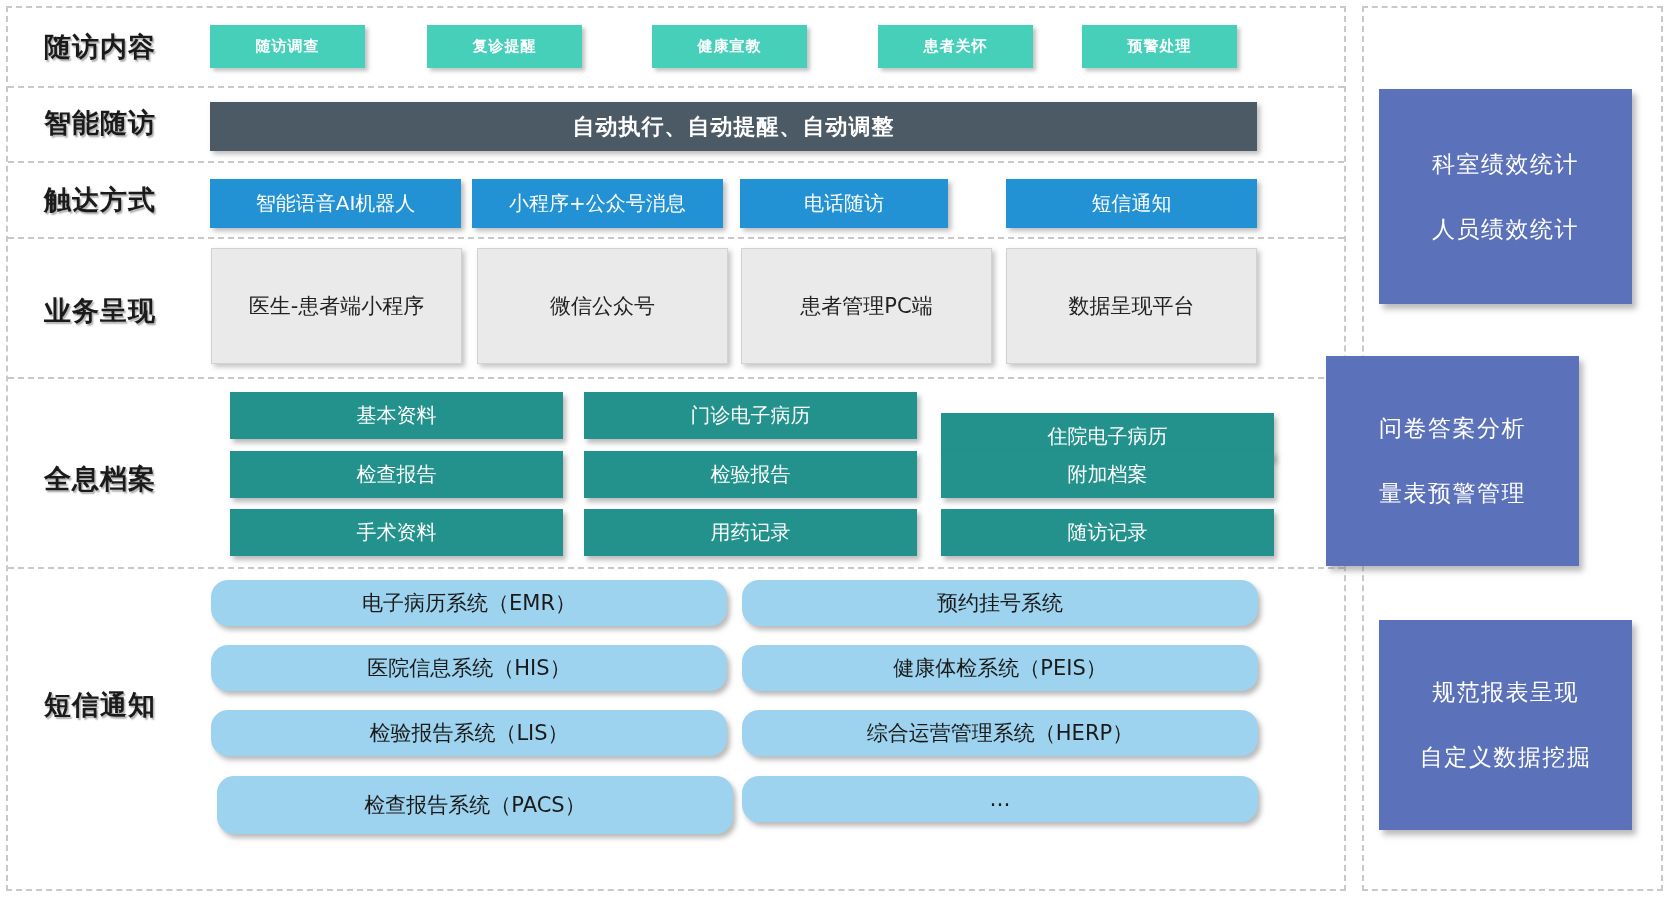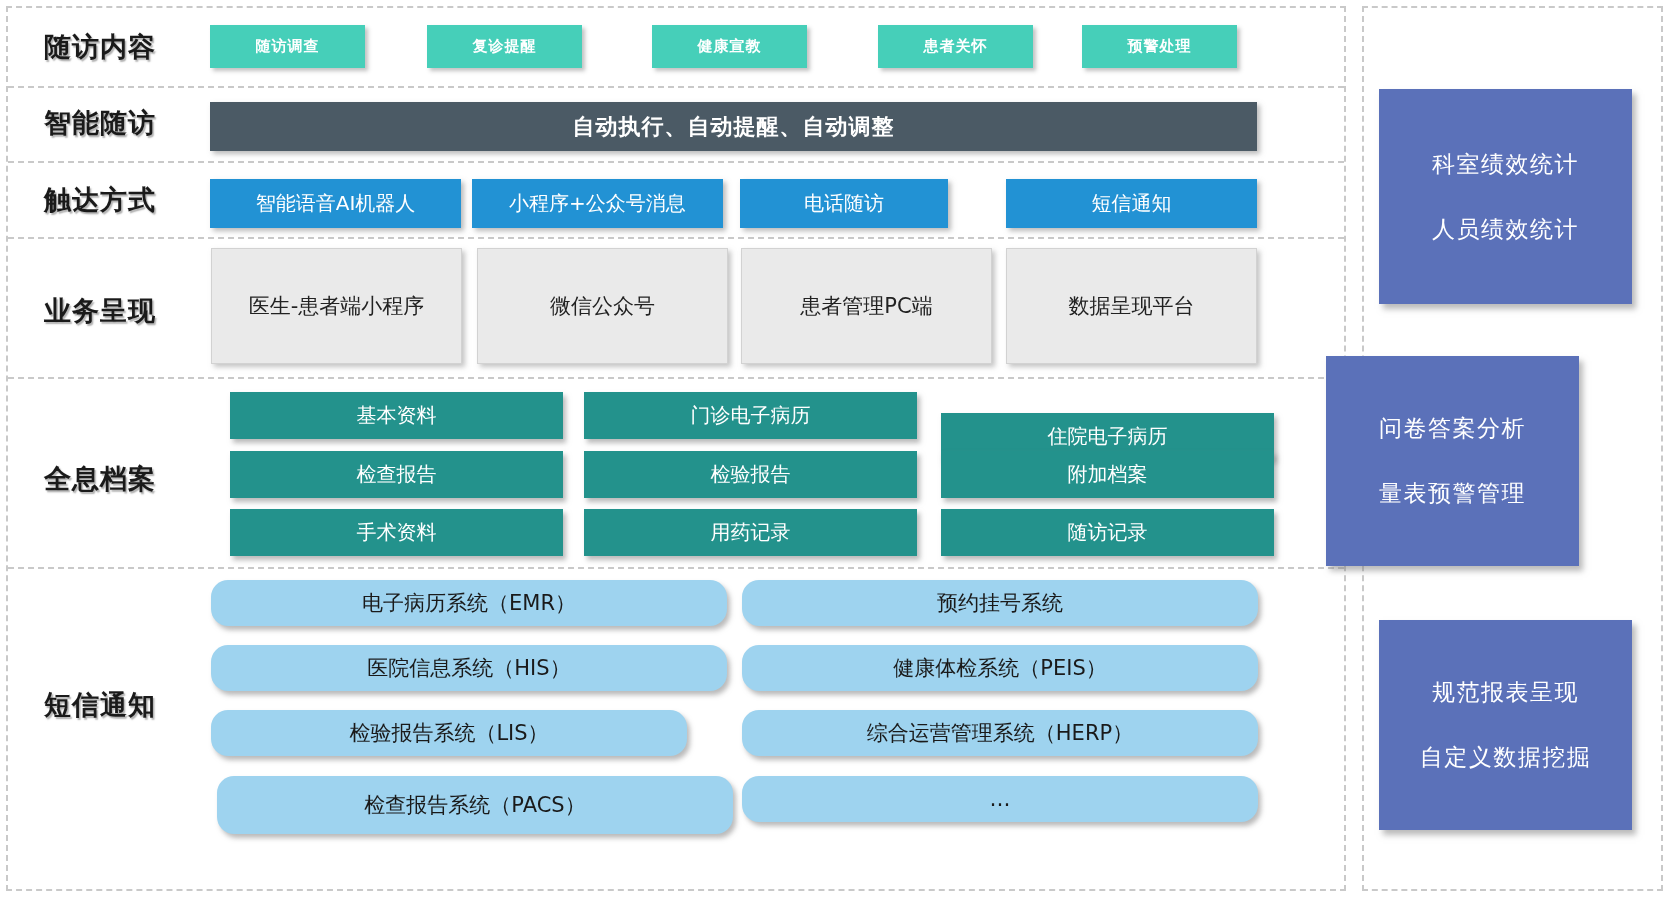--- a/index.html
+++ b/index.html
@@ -163,21 +163,21 @@
   <div class="node n-teal" style="left:922px;top:509px;width:333px;height:47px">随访记录</div>
 
   <div class="row-label" style="left:44px;top:687px">短信通知</div>
 
   <div class="node n-lightblue" style="left:211px;top:580px;width:516px;height:46px">电子病历系统（EMR）</div>
   <div class="node n-lightblue" style="left:742px;top:580px;width:516px;height:46px">预约挂号系统</div>
 
   <div class="node n-lightblue" style="left:211px;top:645px;width:516px;height:46px">医院信息系统（HIS）</div>
   <div class="node n-lightblue" style="left:742px;top:645px;width:516px;height:46px">健康体检系统（PEIS）</div>
 
-  <div class="node n-lightblue" style="left:211px;top:710px;width:476px;height:46px">检验报告系统（LIS）</div>
+  <div class="node n-lightblue" style="left:211px;top:710px;width:516px;height:46px">检验报告系统（LIS）</div>
   <div class="node n-lightblue" style="left:742px;top:710px;width:516px;height:46px">综合运营管理系统（HERP）</div>
 
   <div class="node n-lightblue" style="left:217px;top:776px;width:516px;height:58px">检查报告系统（PACS）</div>
   <div class="node n-lightblue" style="left:742px;top:776px;width:516px;height:46px">…</div>
 
   <div class="node n-purple" style="left:1379px;top:89px;width:253px;height:215px">
     <span>科室绩效统计</span>
     <span>人员绩效统计</span>
   </div>
 

